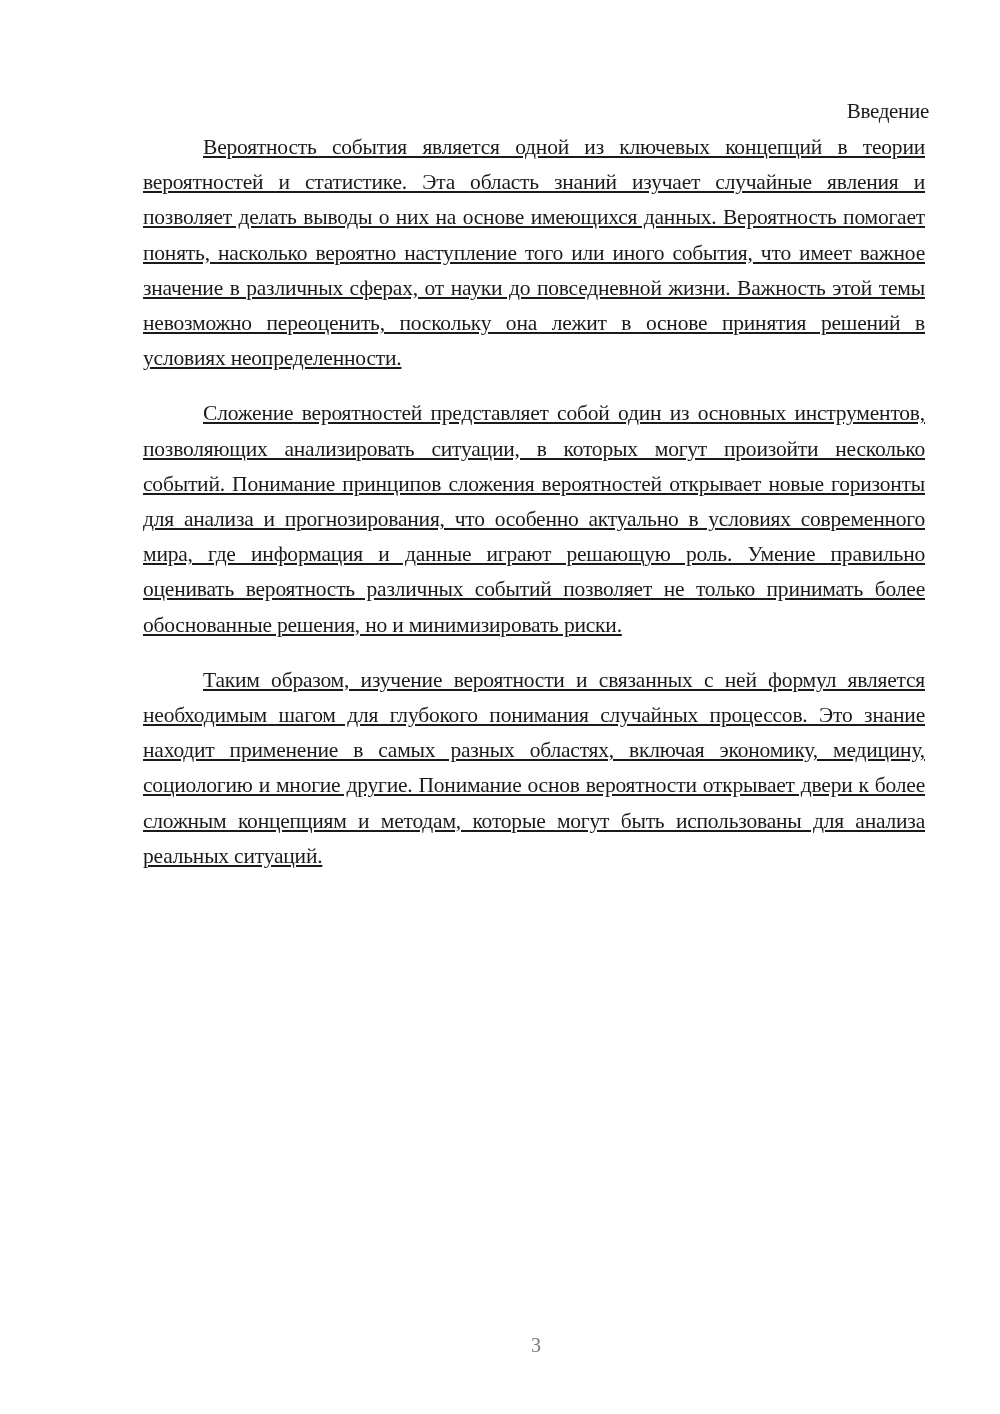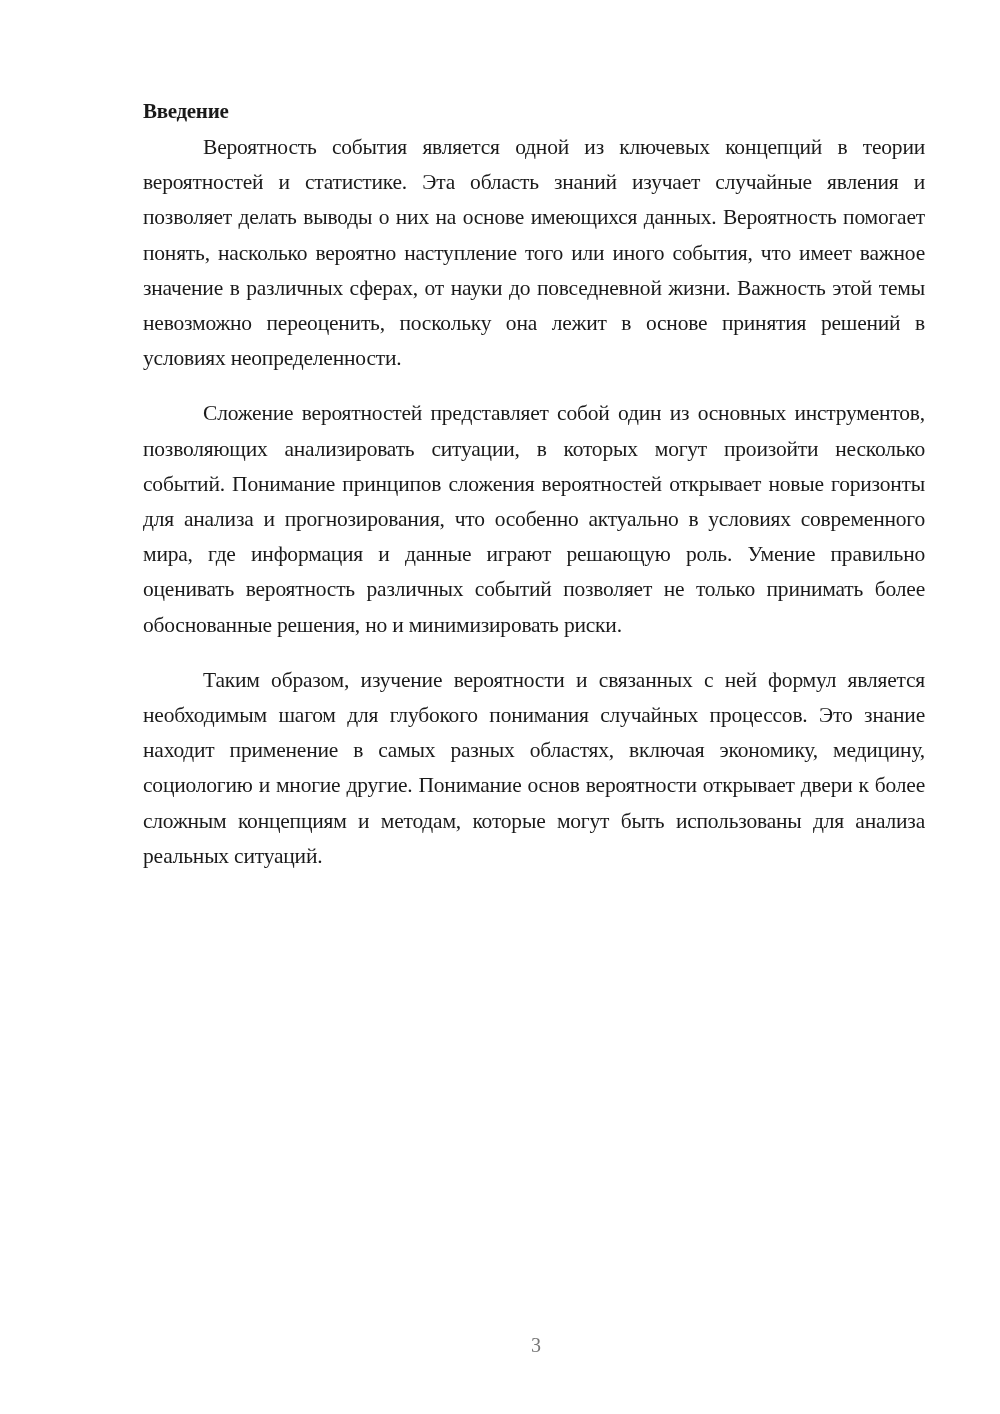--- a/index.html
+++ b/index.html
@@ -15,34 +15,35 @@
       font-family: "Liberation Serif", "DejaVu Serif", serif;
       color: #1a1a1a;
     }
     .page {
       position: absolute;
       left: 143px;
       top: 96px;
       width: 786px;
     }
     .title {
-      text-align: left;
-      font-weight: bold;
+      text-align: right;
+      font-weight: normal;
       font-size: 21px;
       line-height: 30px;
       margin: 0 0 4px 0;
       letter-spacing: -0.3px;
     }
     .para {
       font-size: 21.5px;
       line-height: 35.2px;
       text-align: justify;
       text-indent: 60px;
       margin: 0 4px 20px 0;
       letter-spacing: -0.2px;
+      text-decoration: underline;
     }
     .page-number {
       position: absolute;
       left: 0;
       width: 1072px;
       top: 1334px;
       text-align: center;
       font-size: 20px;
       color: #777777;
     }

